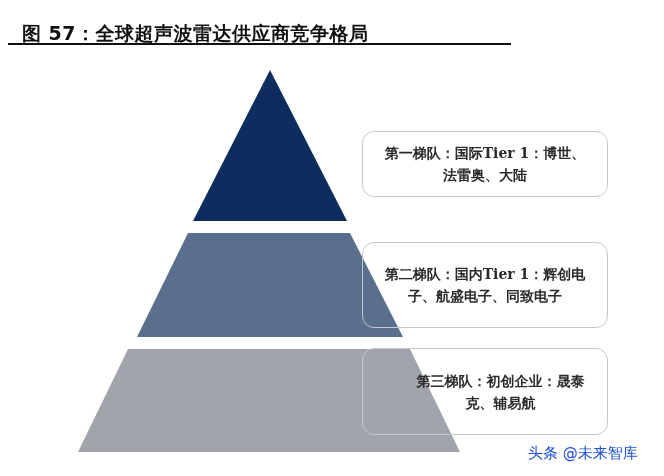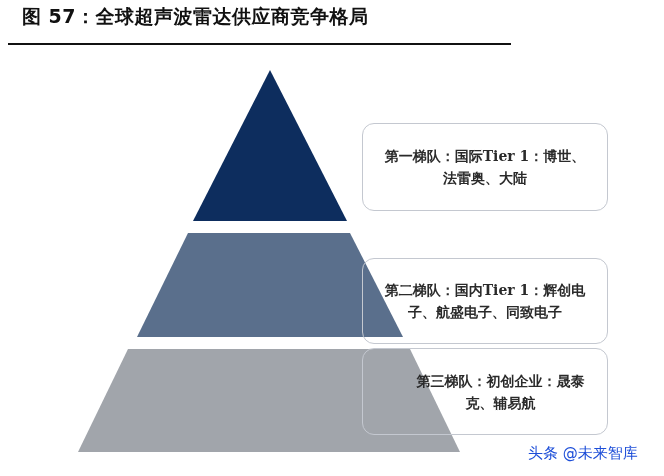--- a/index.html
+++ b/index.html
@@ -1,18 +1,18 @@
 <!DOCTYPE html>
 <html><head>
   <meta charset="utf-8">
   <style>
     html, body { margin: 0; padding: 0; background: #ffffff; }
     body { width: 664px; height: 476px; position: relative; overflow: hidden; font-family: "DejaVu Sans", sans-serif; }
     .title {
-      position: absolute; left: 22px; top: 4px;
+      position: absolute; left: 22px; top: 21px;
       font-family: "DejaVu Sans", sans-serif; font-weight: bold;
       font-size: 19px; color: #111111; letter-spacing: 0.5px;
     }
     .title-rule {
       position: absolute; left: 8px; top: 43px; width: 503px; height: 2px; background: #111111;
     }
     svg.pyramid { position: absolute; left: 0; top: 0; }
     .tier-box {
       position: absolute; left: 362px; width: 246px;
       background: rgba(255,255,255,0.88);
@@ -35,25 +35,25 @@
 
 <div class="title">图 57：全球超声波雷达供应商竞争格局</div>
 <div class="title-rule"></div>
 
 <svg class="pyramid" width="664" height="476">
   <polygon points="270,70 347,221 193,221" fill="#0d2d5e"></polygon>
   <polygon points="188,233 350,233 403,337 137,337" fill="#5a6f8c"></polygon>
   <polygon points="128,349 410,349 460,452 78,452" fill="#a1a5ab"></polygon>
 </svg>
 
-<div class="tier-box" style="top:123px;height:88px;">
+<div class="tier-box" style="top:131px;height:66px;">
   <div class="tier-text" style="width:214px;">第一梯队：国际Tier 1：博世、法雷奥、大陆</div>
 </div>
 
-<div class="tier-box transparent" style="top:242px;height:86px;margin-top:16px;">
+<div class="tier-box transparent" style="top:242px;height:86px;">
   <div class="tier-text" style="width:214px;">第二梯队：国内Tier 1：辉创电子、航盛电子、同致电子</div>
 </div>
 
 <div class="tier-box transparent" style="top:348px;height:87px;">
   <div class="tier-text" style="width:214px;margin-left:31px;">第三梯队：初创企业：晟泰克、辅易航</div>
 </div>
 
 <div class="watermark">头条 @未来智库</div>
 
 </body></html>

